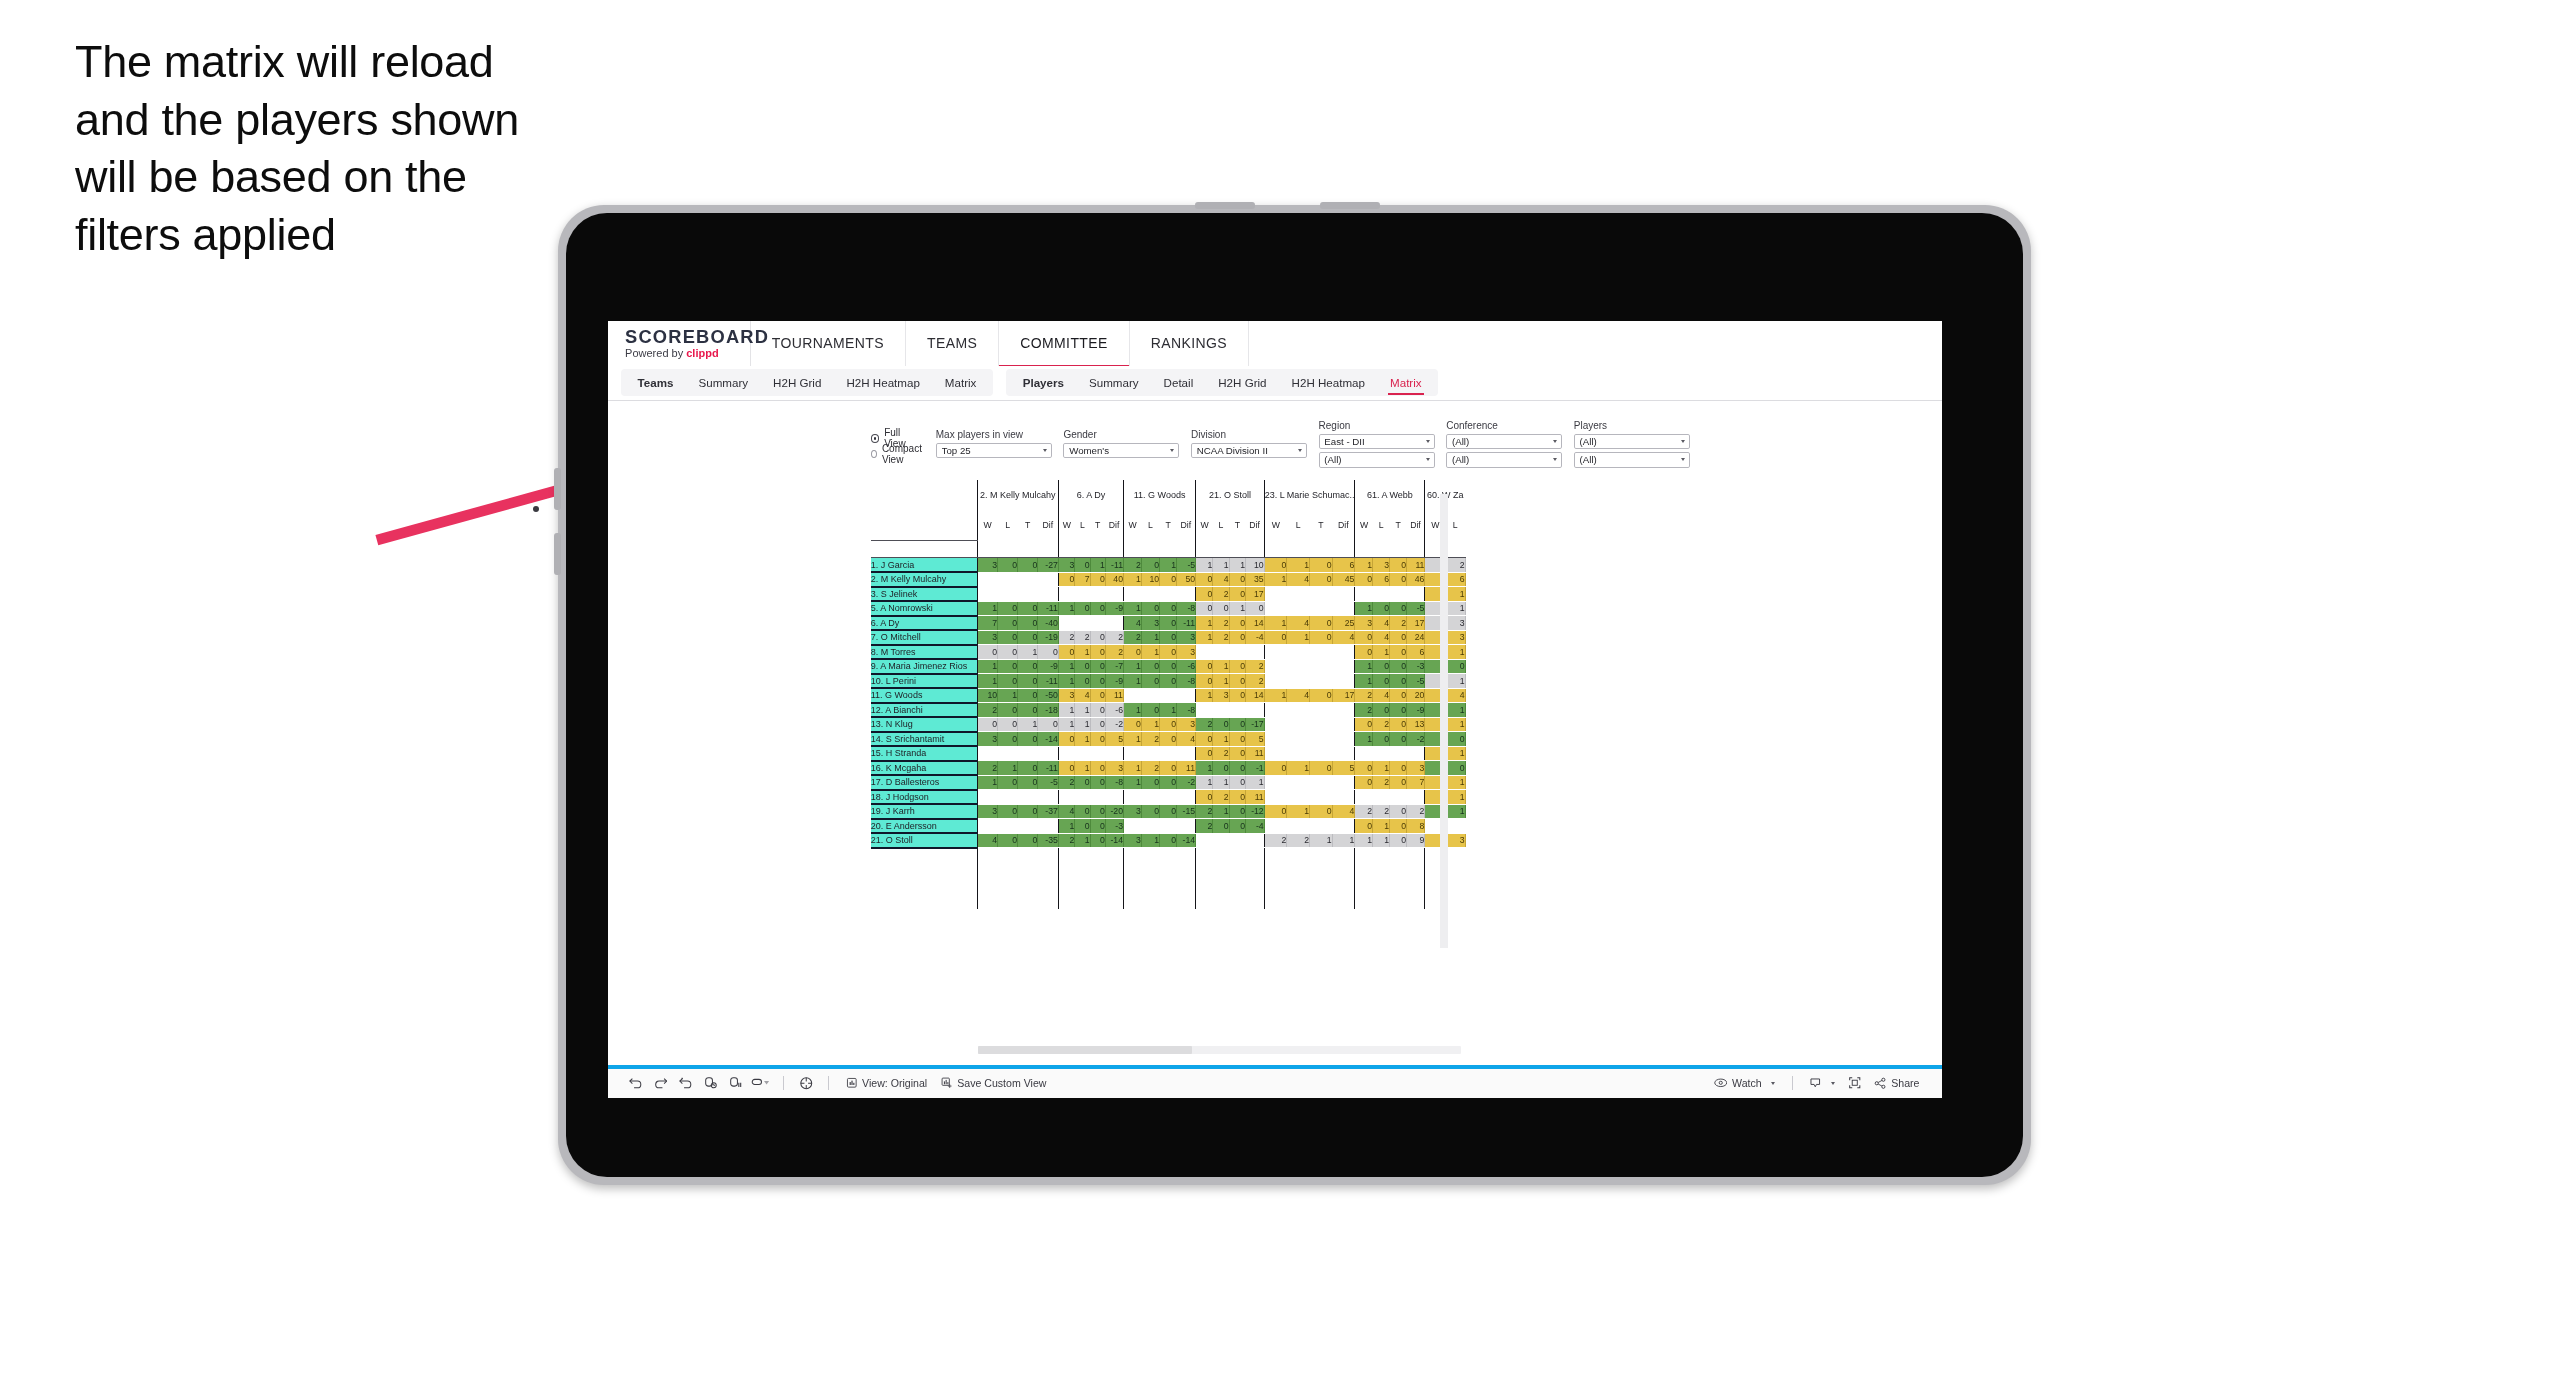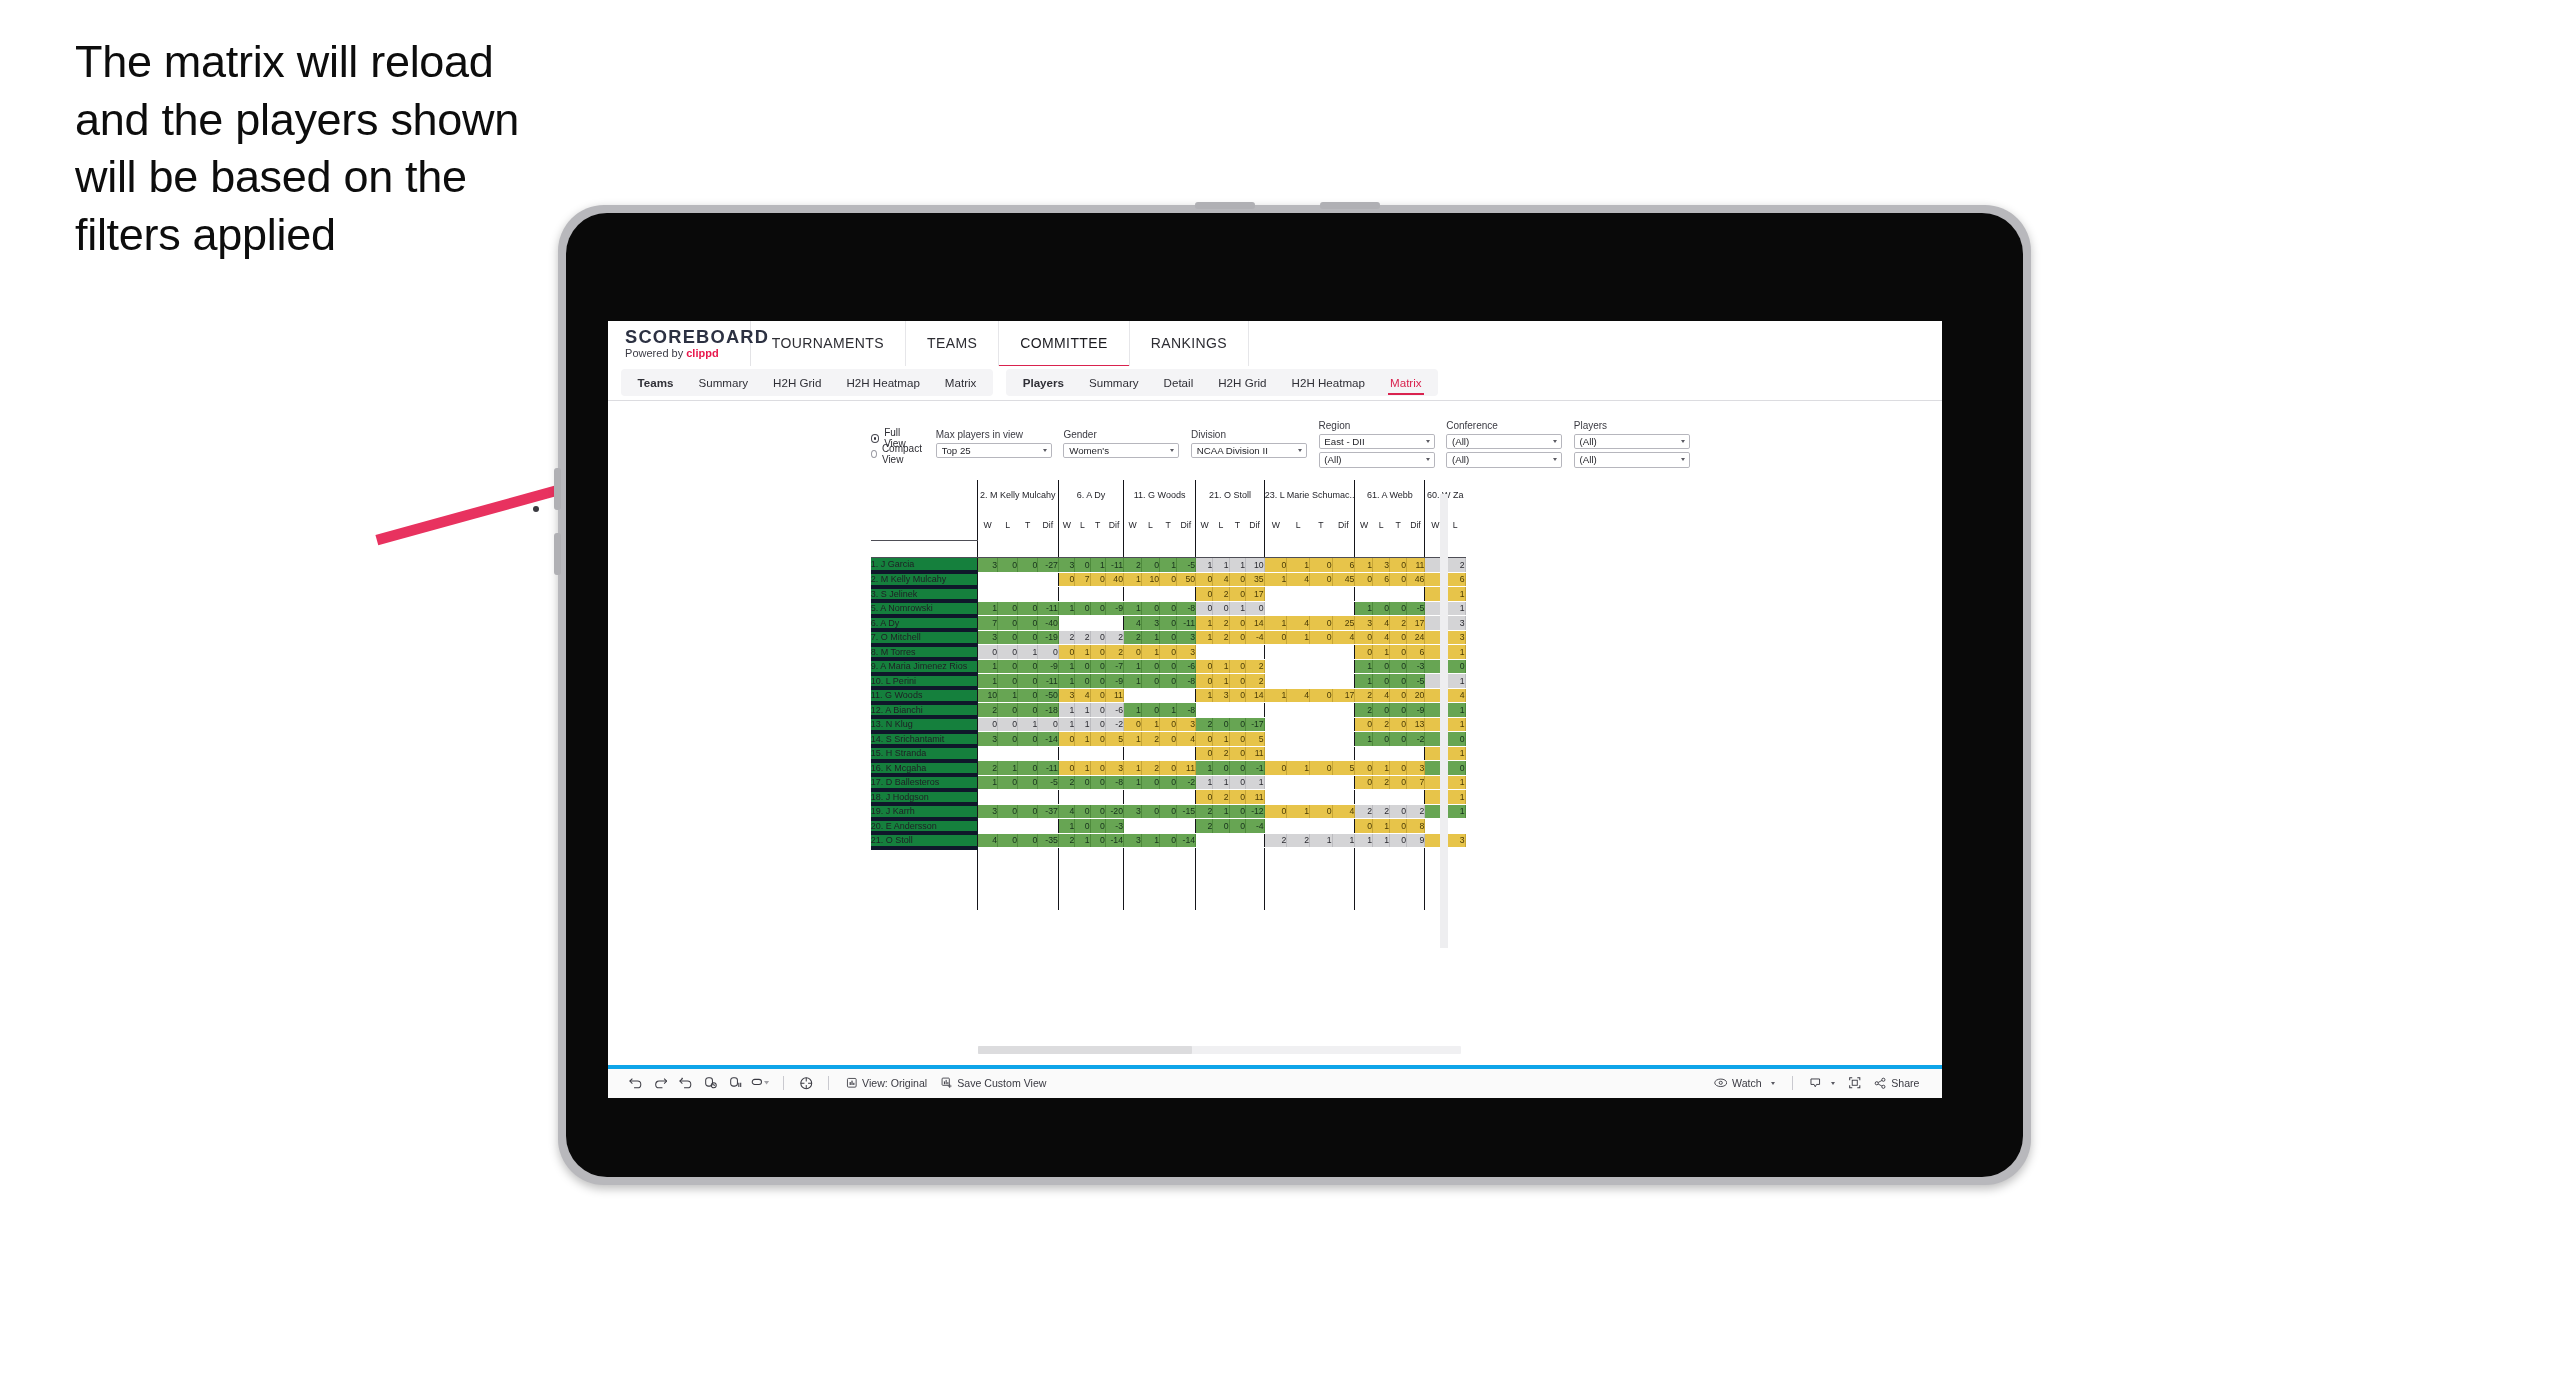--- a/index.html
+++ b/index.html
@@ -161,21 +161,21 @@
     overflow:hidden;background:#fff;
   }
   .sub-head{
     text-align:center;font-weight:normal;font-size:8.7px;color:#1e1e24;
     padding:1.9px 0 2.9px 0;background:#fff;
   }
   .sub-head.firstsub{border-left:1.9px solid #15151a;}
   .spacer-row td{height:16.4px;border-bottom:1.5px solid #4e4e56;background:#fff;}
   .rowname{
     font-size:9px;padding-left:3.9px;text-align:left;white-space:nowrap;
-    border-bottom:4px solid #0f172a;background:#15803d;height:14.5px;box-sizing:border-box;
+    border-bottom:2px solid #0f172a;background:#5eead4;height:14.5px;box-sizing:border-box;
   }
   td.cell{
     text-align:right;padding-right:3.9px;height:14.5px;box-sizing:border-box;
     border-bottom:1px solid #ffffff;font-size:8.7px;
   }
   td.cell.c0{border-left:1.9px solid #15151a;}
   td.green{background:#67a553;color:#17321c;border-right:1px solid #4e8a3c;}
   td.gold{background:#e7c44a;color:#4a3b06;border-right:1px solid #c6a536;}
   td.grey{background:#d4d4d6;color:#2a2a30;border-right:1px solid #bcbcc0;}
   td.blank{background:#ffffff;border-bottom:1px solid #ffffff;}

